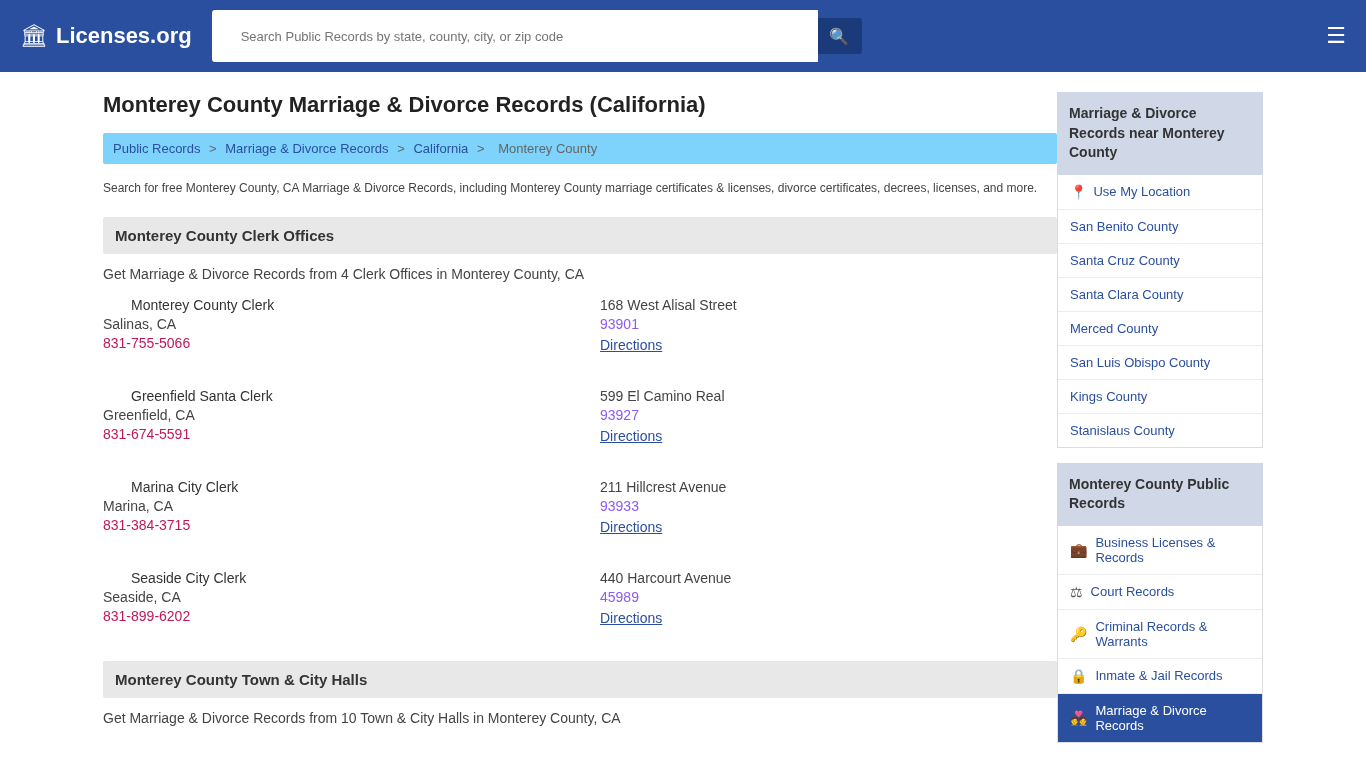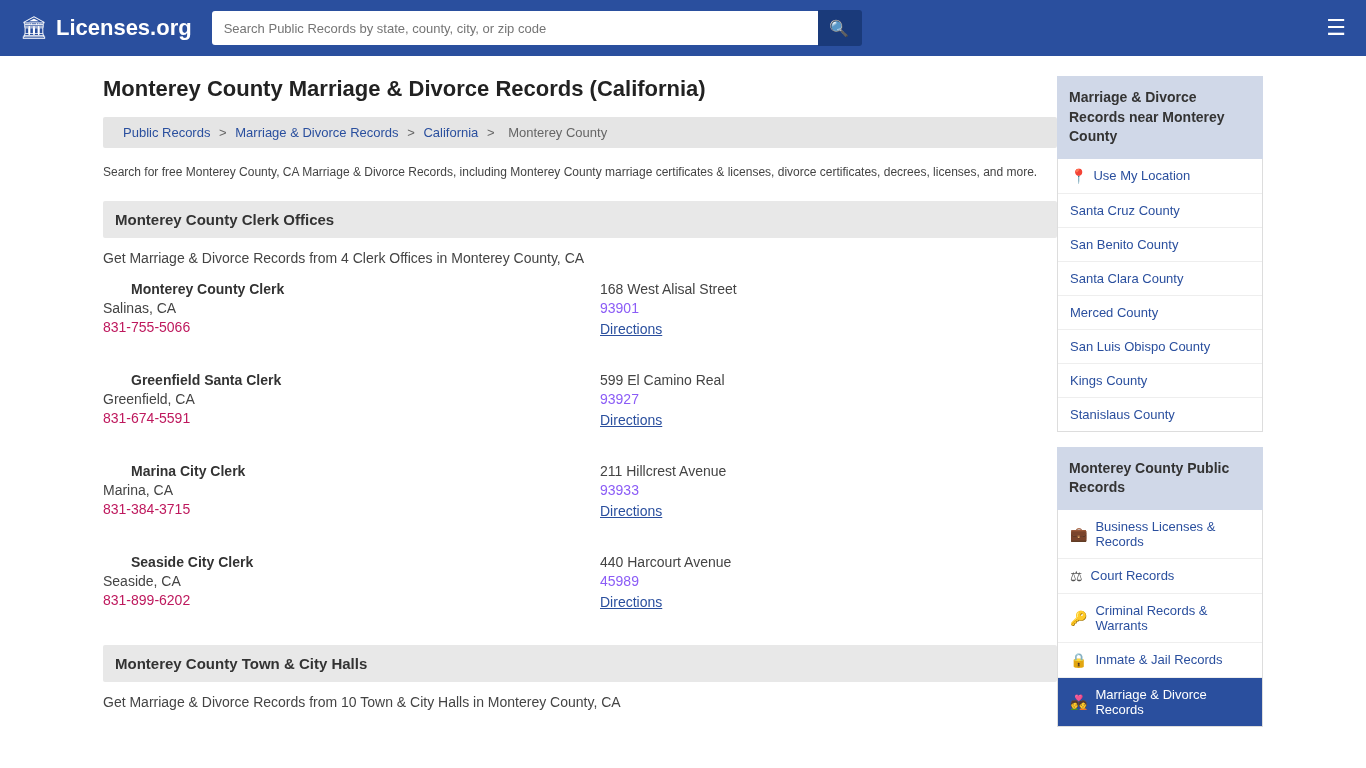--- a/index.html
+++ b/index.html
@@ -30,26 +30,26 @@
       color: #fff;
     }
     .search-area {
       flex: 1;
       display: flex;
       align-items: center;
       max-width: 650px;
     }
     .search-input {
       flex: 1;
-      padding: 8px 12px;
+      padding: 8px 29px;
       font-size: 13px;
       border: none;
       outline: none;
       border-radius: 3px 0 0 3px;
-      height: 34px;
+      height: 52px;
     }
     .search-btn {
       background: #1a3a7a;
       border: none;
       color: #fff;
       padding: 0 12px;
       height: 36px;
       cursor: pointer;
       border-radius: 0 3px 3px 0;
       font-size: 16px;
@@ -75,22 +75,22 @@
     .content {
       flex: 1;
     }
     .page-title {
       font-size: 22px;
       font-weight: bold;
       color: #222;
       margin-bottom: 15px;
     }
     .breadcrumb {
-      background: #e5e5e5;
-      padding: 8px 20px;
+      background: #7dd3fc;
+      padding: 8px 10px;
       font-size: 13px;
       margin-bottom: 15px;
       border-radius: 2px;
     }
     .breadcrumb a {
       color: #2a4f9e;
       text-decoration: none;
     }
     .breadcrumb span {
       color: #666;
@@ -122,21 +122,21 @@
     .record-entry {
       display: flex;
       justify-content: space-between;
       margin-bottom: 20px;
       padding-bottom: 15px;
     }
     .record-left {
       flex: 1;
     }
     .record-name {
-      font-weight: bold;
+      font-weight: normal;
       font-size: 14px;
       margin-bottom: 3px;
       padding-left: 28px;
     }
     .record-city {
       color: #444;
       font-size: 14px;
       margin-bottom: 3px;
     }
     .record-phone {
@@ -345,22 +345,22 @@
   <div class="sidebar">
 
     <div class="sidebar-section-title">Marriage &amp; Divorce Records near Monterey County</div>
     <ul class="sidebar-list">
       <li>
         <span class="use-location">
           <span class="location-icon">📍</span>
           <a href="#">Use My Location</a>
         </span>
       </li>
+      <li><a href="#">San Benito County</a></li>
       <li><a href="#">Santa Cruz County</a></li>
-      <li><a href="#">San Benito County</a></li>
       <li><a href="#">Santa Clara County</a></li>
       <li><a href="#">Merced County</a></li>
       <li><a href="#">San Luis Obispo County</a></li>
       <li><a href="#">Kings County</a></li>
       <li><a href="#">Stanislaus County</a></li>
     </ul>
 
     <div class="sidebar-section-title">Monterey County Public Records</div>
     <ul class="sidebar-records-list">
       <li>

